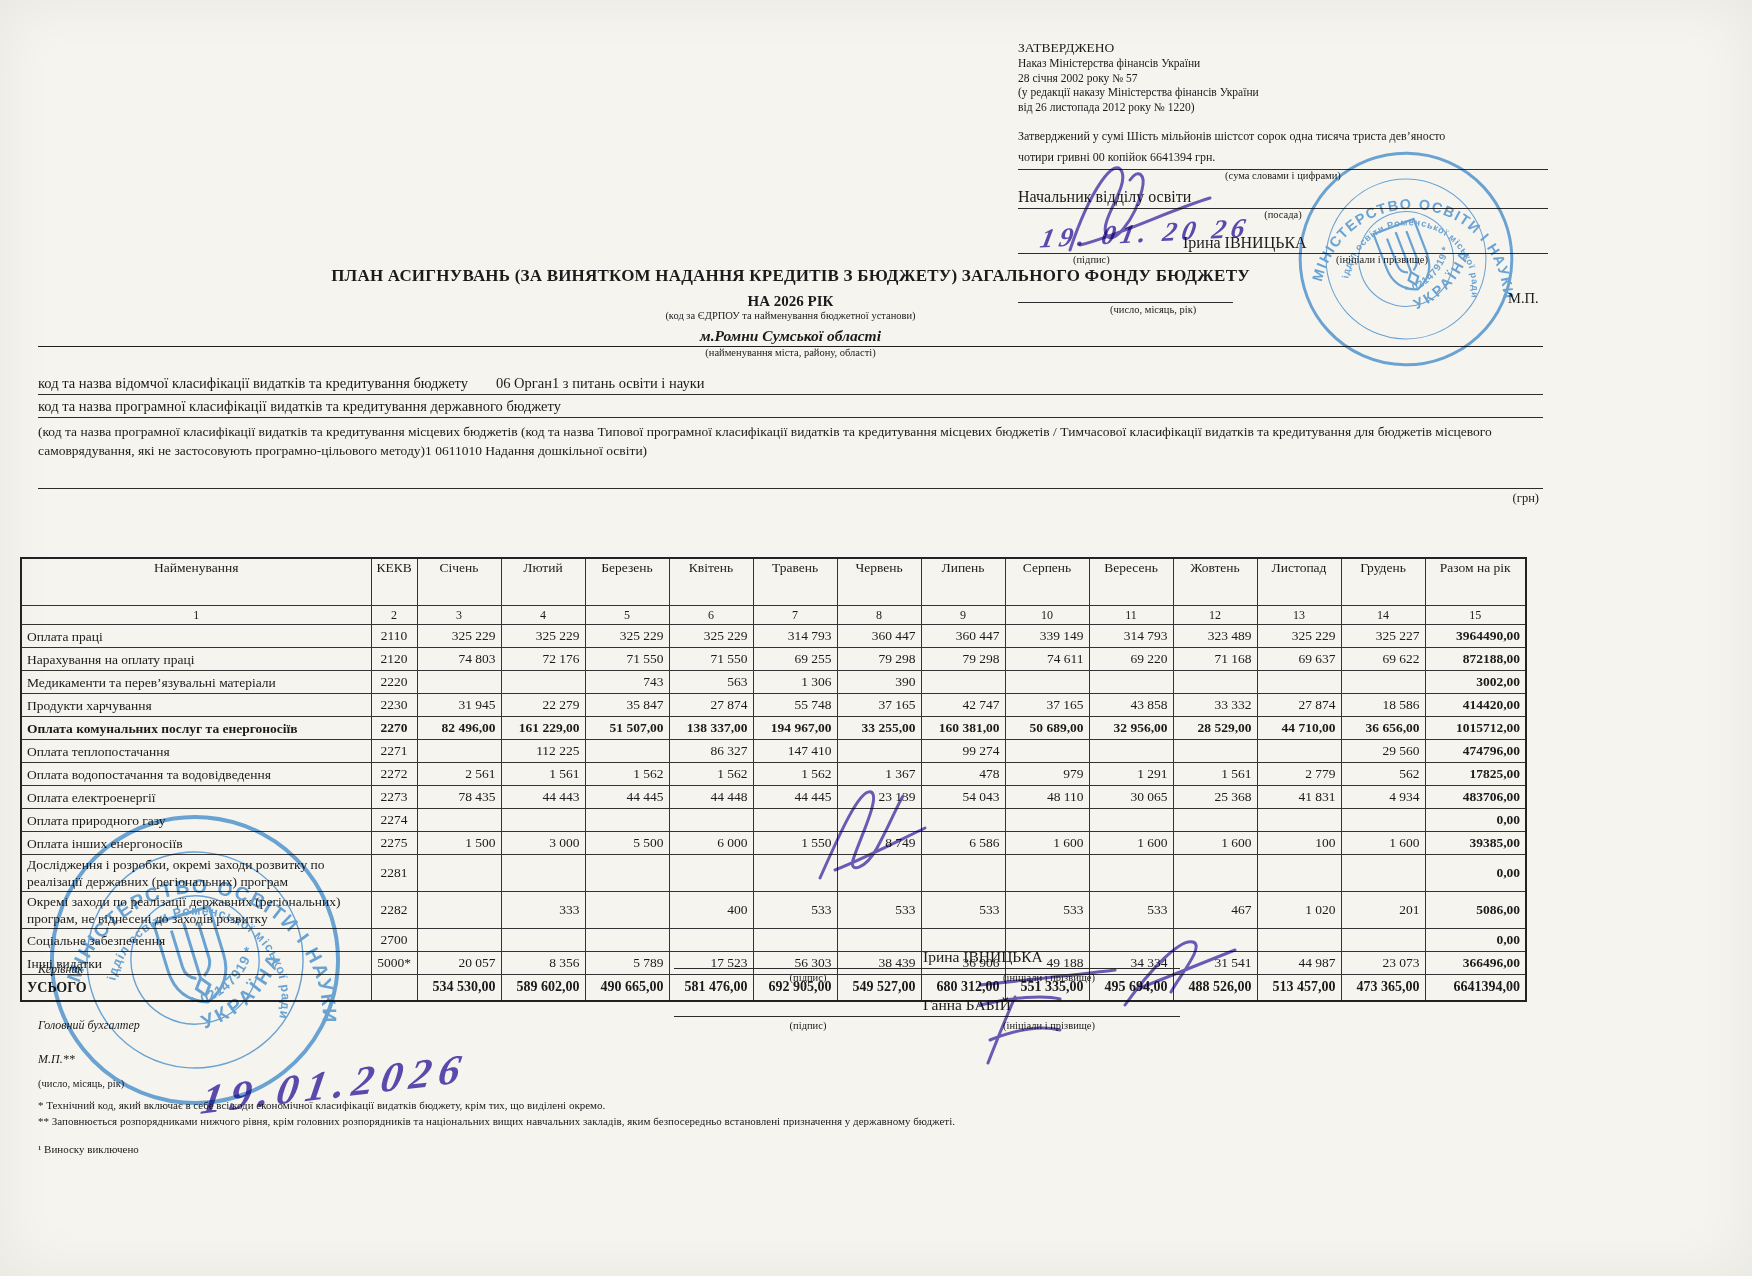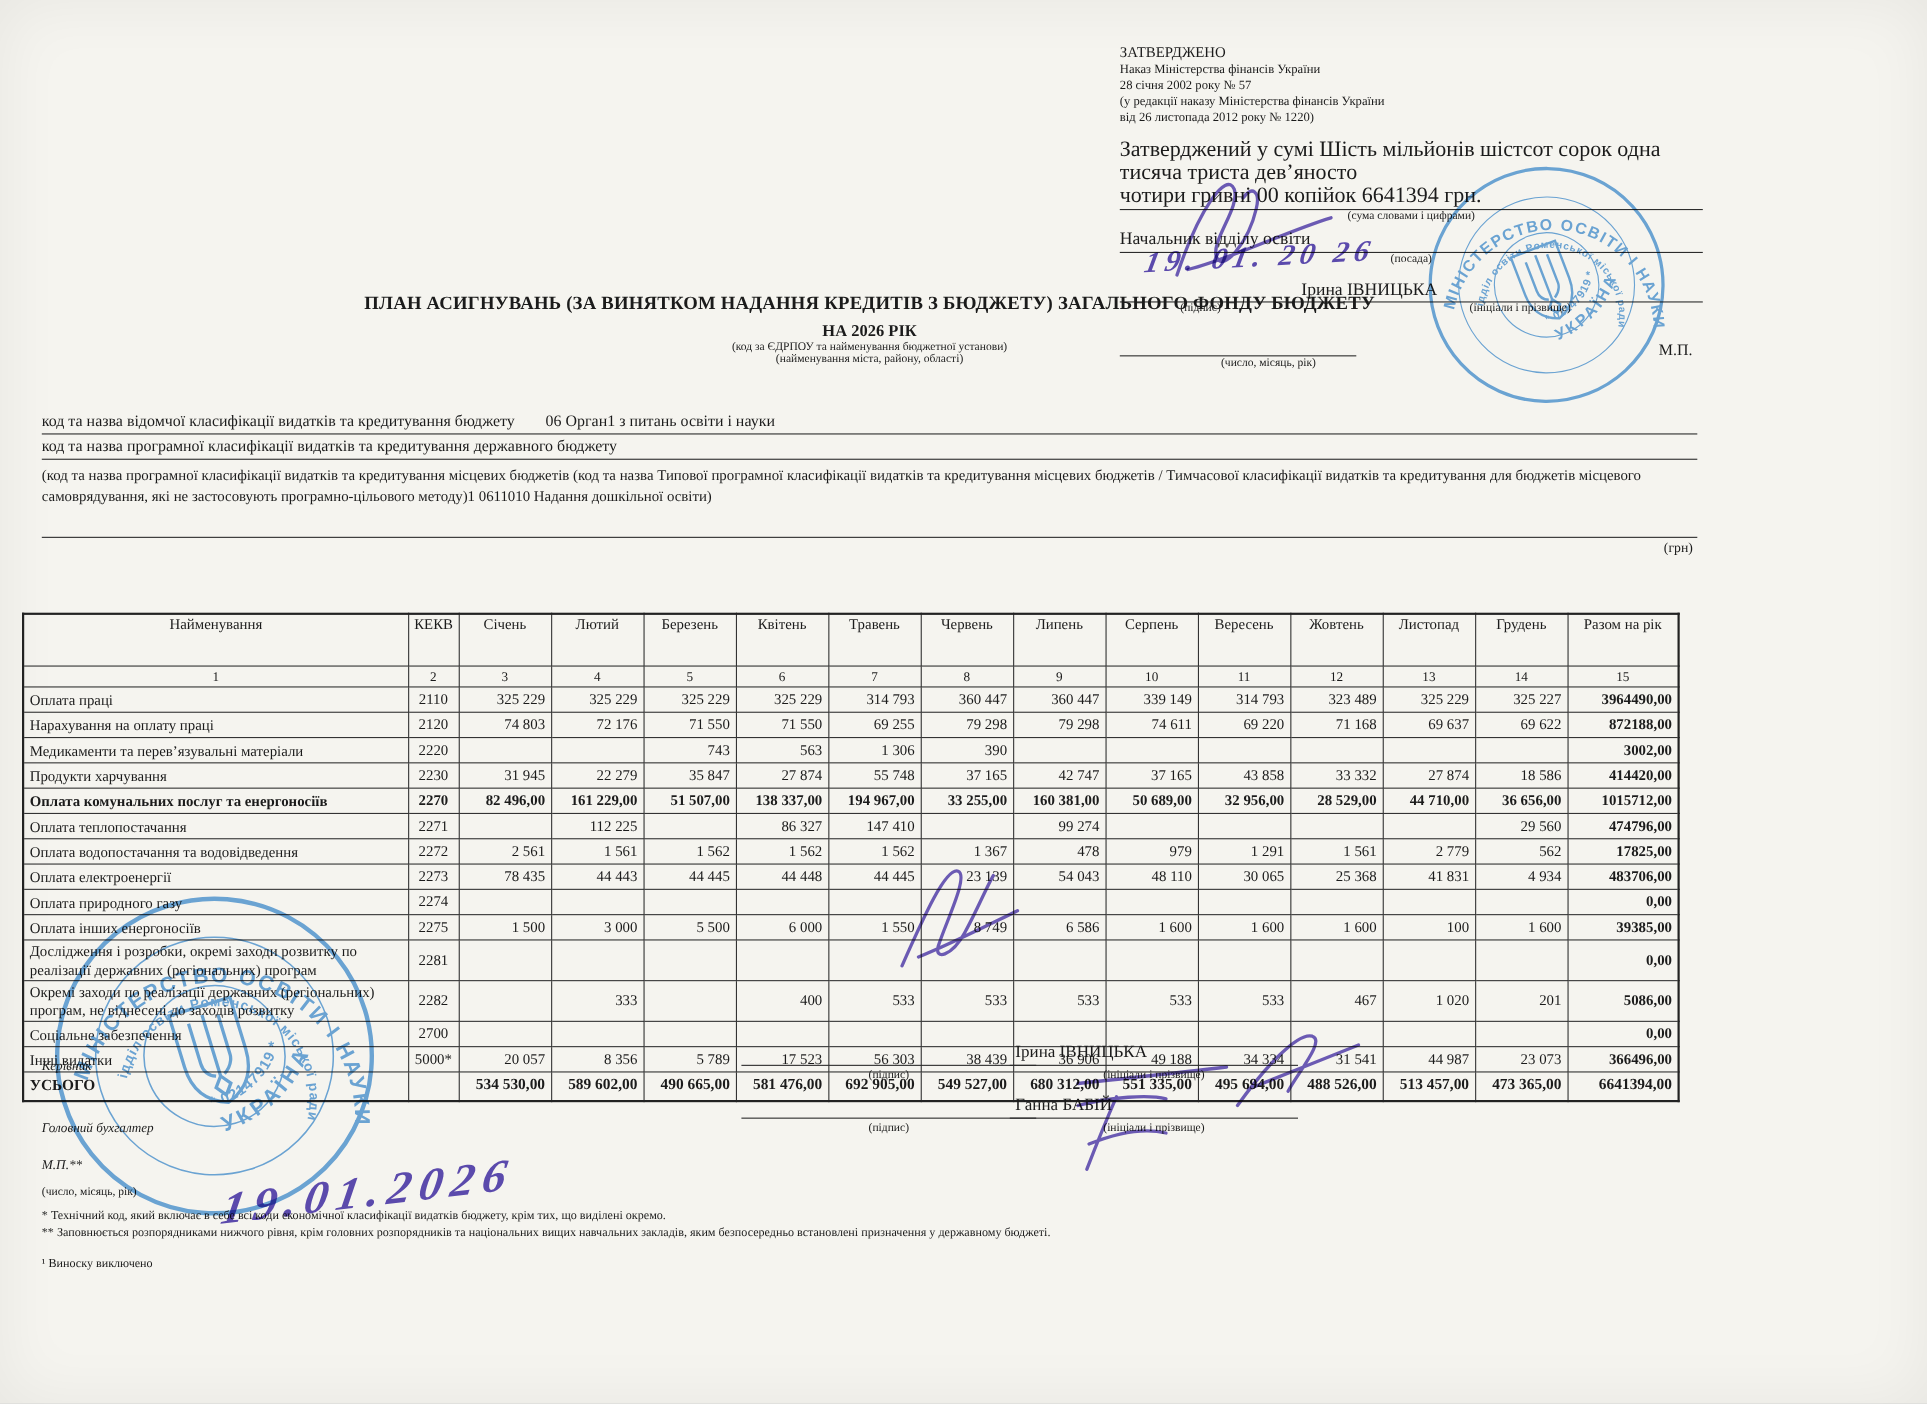--- a/index.html
+++ b/index.html
@@ -5,21 +5,21 @@
   html,body{margin:0;padding:0;background:#d8d8d6;}
   .page{
     position:relative;width:1752px;height:1276px;background:#f5f4ef;
     font-family:"Liberation Serif","DejaVu Serif",serif;color:#1b1b1b;overflow:hidden;
     box-shadow:inset 0 0 60px rgba(0,0,0,.06);
   }
   
   .approval{position:absolute;left:1018px;top:40px;width:530px;}
   .appr-title{font-size:13.5px;}
   .appr-line{font-size:11.5px;line-height:14.5px;}
-  .sum{margin-top:12px;font-size:20px;line-height:21px;}
+  .sum{margin-top:12px;font-size:12px;line-height:21px;}
   .sum .u{display:block;border-bottom:1.5px solid #2c2c2c;padding-bottom:1px;}
   .cap{font-size:10.5px;color:#222;}
   .cap-center{text-align:center;}
   .pos-row{margin-top:7px;font-size:16px;border-bottom:1.5px solid #2c2c2c;padding-bottom:2px;}
   .name-row{margin-top:14px;font-size:16px;border-bottom:1.5px solid #2c2c2c;padding-bottom:1px;}
   .name-row span{margin-left:165px;}
   .caps2{position:relative;height:14px;}
   .caps2 .c1{position:absolute;left:55px;}
   .caps2 .c2{position:absolute;left:318px;}
   .date-row{position:relative;margin-top:16px;height:20px;}
@@ -96,20 +96,21 @@
       <span class="dline"></span>
       <span class="cap dcap">(число, місяць, рік)</span>
       <span class="mp">М.П.</span>
     </div>
   </div>
 
   <div class="titleblock">
     <div class="doc-title">ПЛАН АСИГНУВАНЬ (ЗА ВИНЯТКОМ НАДАННЯ КРЕДИТІВ З БЮДЖЕТУ) ЗАГАЛЬНОГО ФОНДУ БЮДЖЕТУ</div>
     <div class="doc-year">НА 2026 РІК</div>
     <div class="cap">(код за ЄДРПОУ та найменування  бюджетної установи)</div>
+    <div class="city">м.Ромни Сумської області</div>
     <div class="cap">(найменування міста, району, області)</div>
   </div>
 
   <div class="fields">
     <div class="f-row f-row2">
       <span>код та назва відомчої класифікації видатків та кредитування бюджету</span><span class="val">06  Орган1 з питань освіти і науки</span>
     </div>
     <div class="f-row f-row2">код та назва програмної класифікації видатків та кредитування державного бюджету</div>
     <div class="f-para">
       <div>(код та назва програмної класифікації видатків та кредитування місцевих бюджетів (код та назва Типової програмної класифікації видатків та кредитування місцевих бюджетів / Тимчасової класифікації видатків та кредитування для бюджетів місцевого</div>

